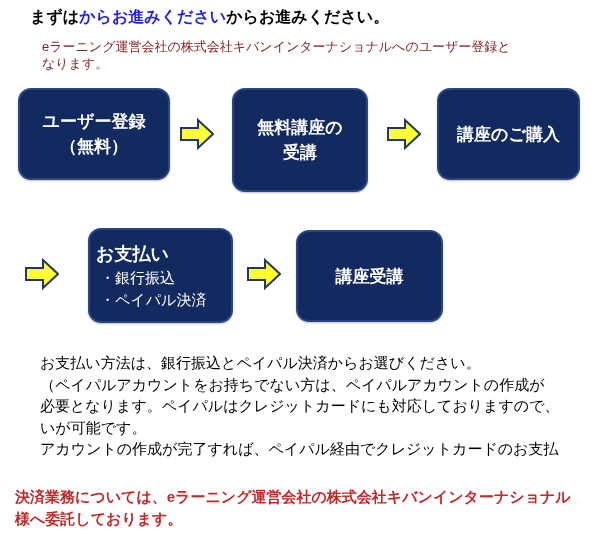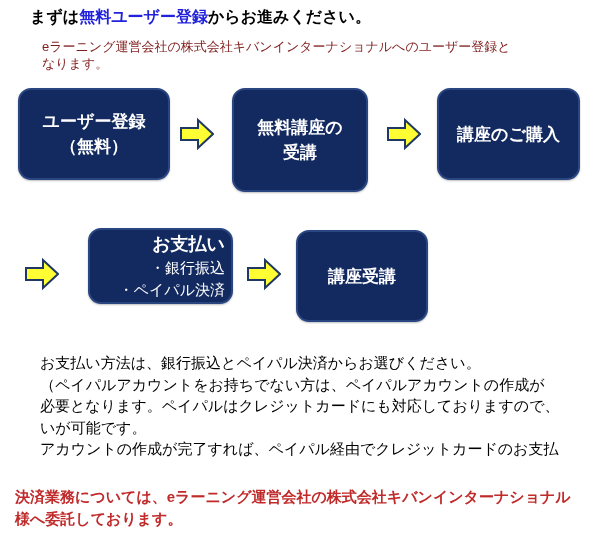--- a/index.html
+++ b/index.html
@@ -43,23 +43,23 @@
     justify-content: center;
     align-items: center;
     text-align: center;
     font-size: 17px;
     line-height: 25px;
     box-shadow: 0 1px 2px rgba(0,0,0,0.25);
   }
   .box1 { left: 18px;  top: 88px;  width: 152px; height: 92px; }
   .box2 { left: 232px; top: 88px;  width: 136px; height: 104px; }
   .box3 { left: 437px; top: 88px;  width: 143px; height: 92px; }
-  .box4 { left: 88px;  top: 228px; width: 145px; height: 76px;
-          align-items: flex-end; padding: 0 6px; }
-  .box5 { left: 296px; top: 230px; width: 132px; height: 92px; }
+  .box4 { left: 88px;  top: 228px; width: 145px; height: 95px;
+          align-items: flex-start; padding: 0 6px; }
+  .box5 { left: 296px; top: 230px; width: 147px; height: 92px; }
   .box4 .box-title { font-size: 18px; text-align: center; line-height: 26px; }
   .box4 .box-item  { font-size: 15px; font-weight: normal; text-align: left;
                      line-height: 22px; padding-left: 4px; }
   .arrow { position: absolute; width: 34px; height: 36px; }
   .arrow path {
     fill: var(--arrow-fill, #ffff33);
     stroke: var(--arrow-border, #1f3864);
     stroke-width: 2;
     stroke-linejoin: miter;
   }
@@ -83,21 +83,21 @@
     font-weight: bold;
     color: var(--notice-red, #c02a2a);
   }
 </style>
 </head>
 <body>
 
 <div class="page">
 
   <div class="title">
-    <span>まずは</span><span class="link">無料ユーザー登録</span><span>からお進みください。</span>
+    <span>まずは</span><span class="link">からお進みください</span><span>からお進みください。</span>
   </div>
 
   <div class="subtitle">
     <div>eラーニング運営会社の株式会社キバンインターナショナルへのユーザー登録と</div>
     <div>なります。</div>
   </div>
 
   <div class="box box1">
     <div>ユーザー登録</div>
     <div>（無料）</div>

